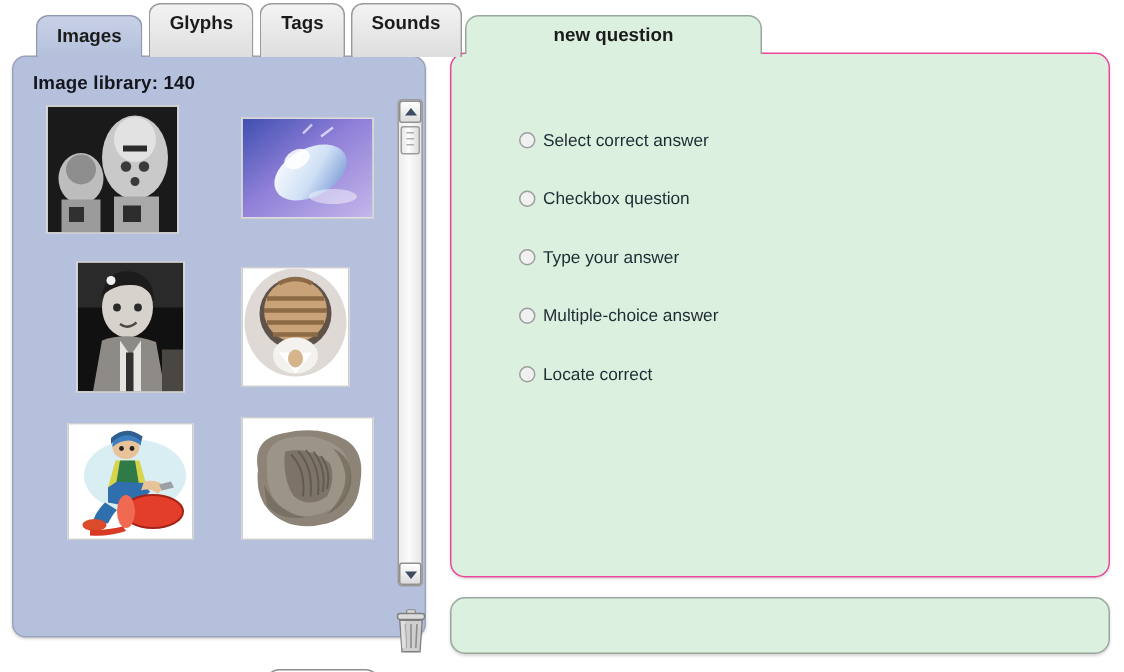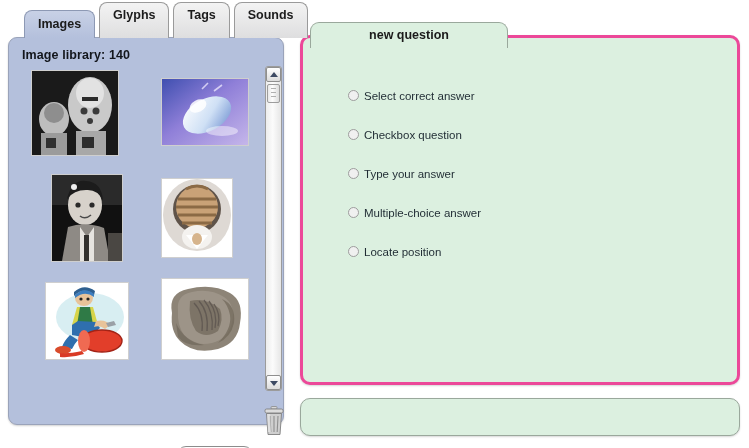--- a/index.html
+++ b/index.html
@@ -178,21 +178,21 @@
   #question-panel {
     position: absolute;
     left: 300px;
     top: 10px;
     width: 440px;
     height: 375px;
   }
   .gtabstrip {
     position: absolute;
     left: 10px;
-    top: 12px;
+    top: 0;
     height: 26px;
     display: flex;
     align-items: flex-start;
     z-index: 3;
   }
   .gtab {
     height: 26px;
     line-height: 25px;
     width: 198px;
     font-size: 12.5px;
@@ -207,21 +207,21 @@
     white-space: nowrap;
   }
   .gpanel-body {
     position: absolute;
     left: 0;
     top: 25px;
     width: 440px;
     height: 350px;
     box-sizing: border-box;
     background: #dcf0e0;
-    border: 3px solid #ec4899;
+    border: 1px solid #ec4899;
     border-radius: 10px;
     box-shadow: 0 1px 2px rgba(0,0,0,0.16);
   }
   #qtype-list {
     position: absolute;
     left: 45px;
     top: 48px;
     width: 340px;
   }
   .qtype-row {
@@ -452,21 +452,21 @@
         <span class="qtype-label">Type your answer</span>
       </div>
 
       <div class="qtype-row">
         <span class="radio"></span>
         <span class="qtype-label">Multiple-choice answer</span>
       </div>
 
       <div class="qtype-row">
         <span class="radio"></span>
-        <span class="qtype-label">Locate position</span>
+        <span class="qtype-label">Locate correct</span>
       </div>
 
 
     </div>
   </div>
 </div>
 
 <div id="answer-panel"></div>
 
 </body></html>

